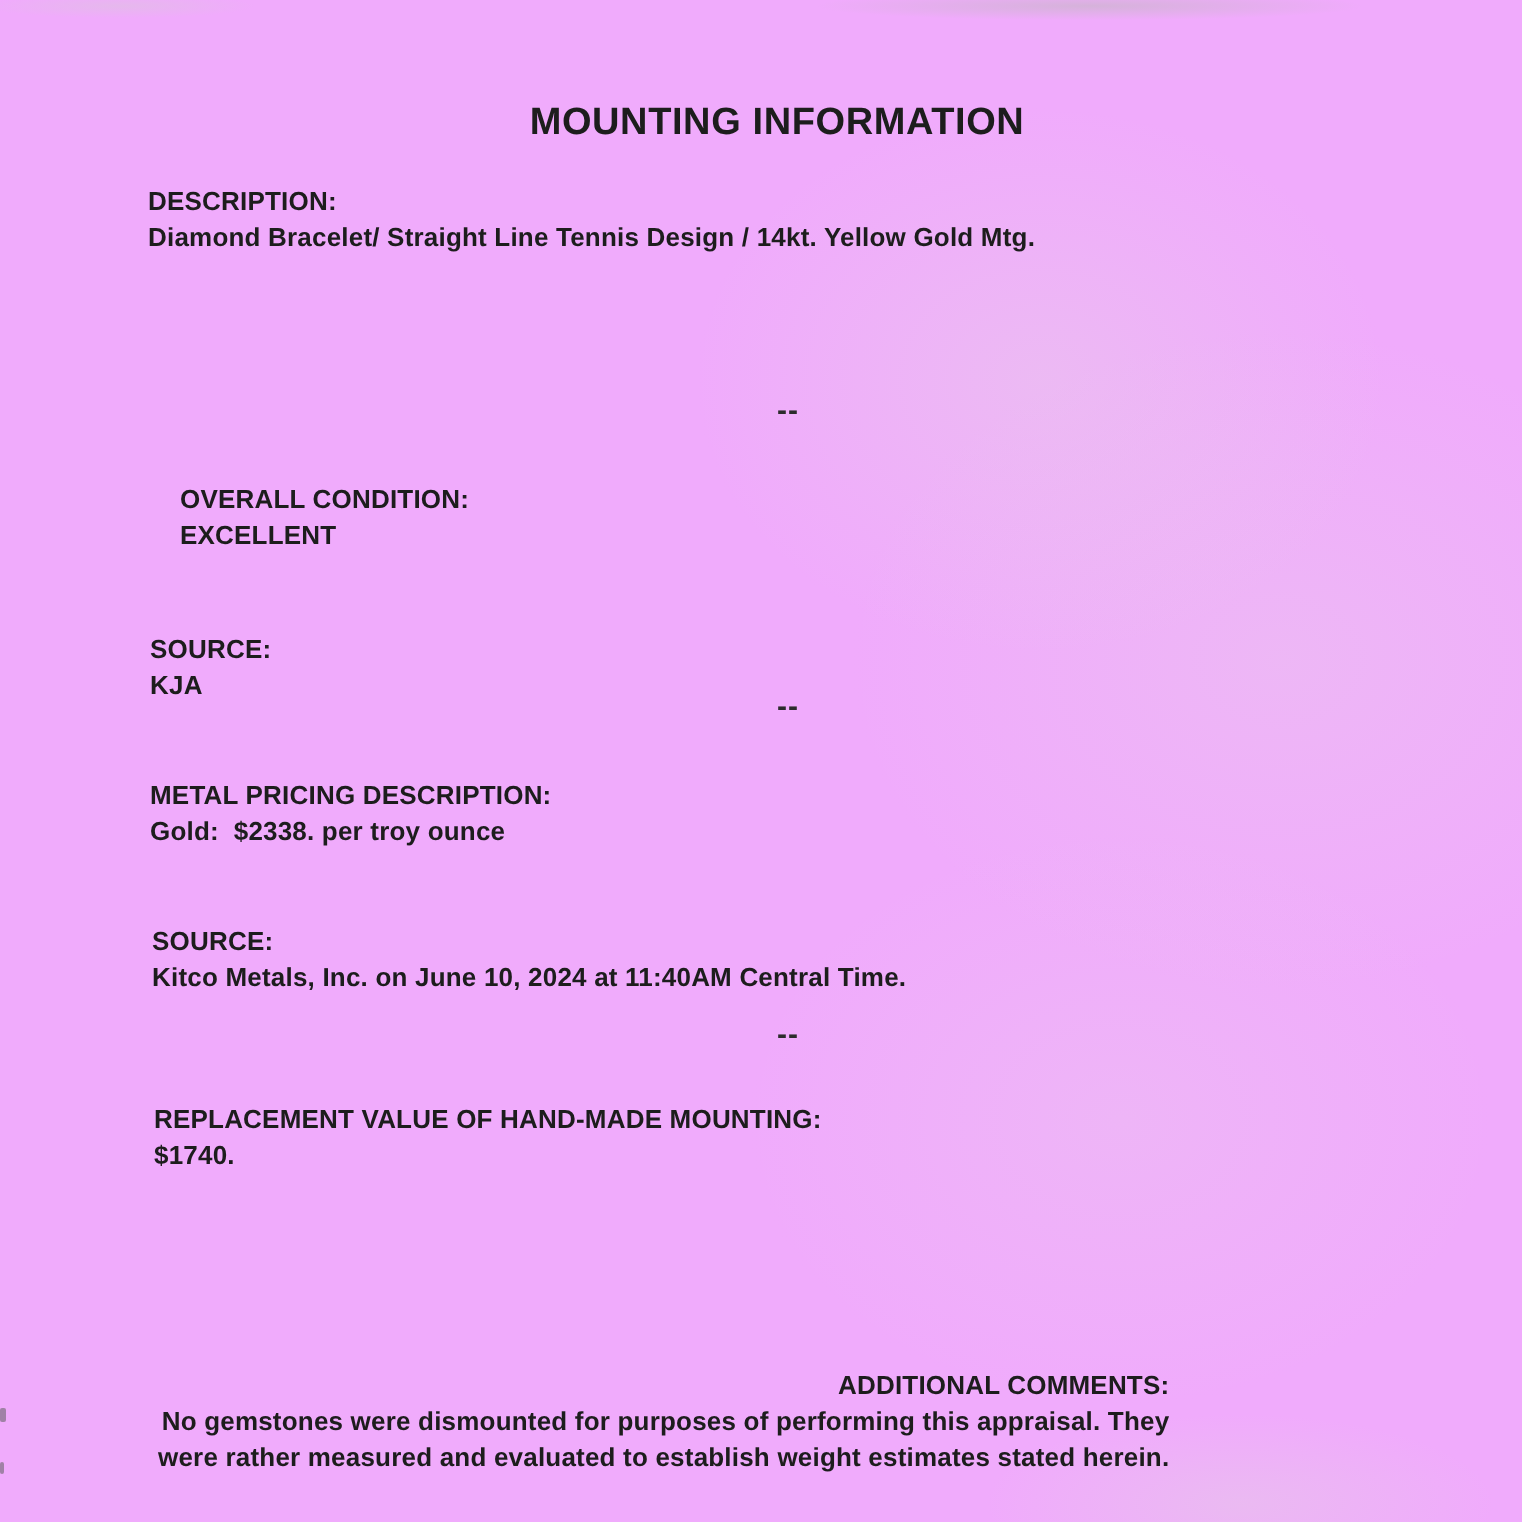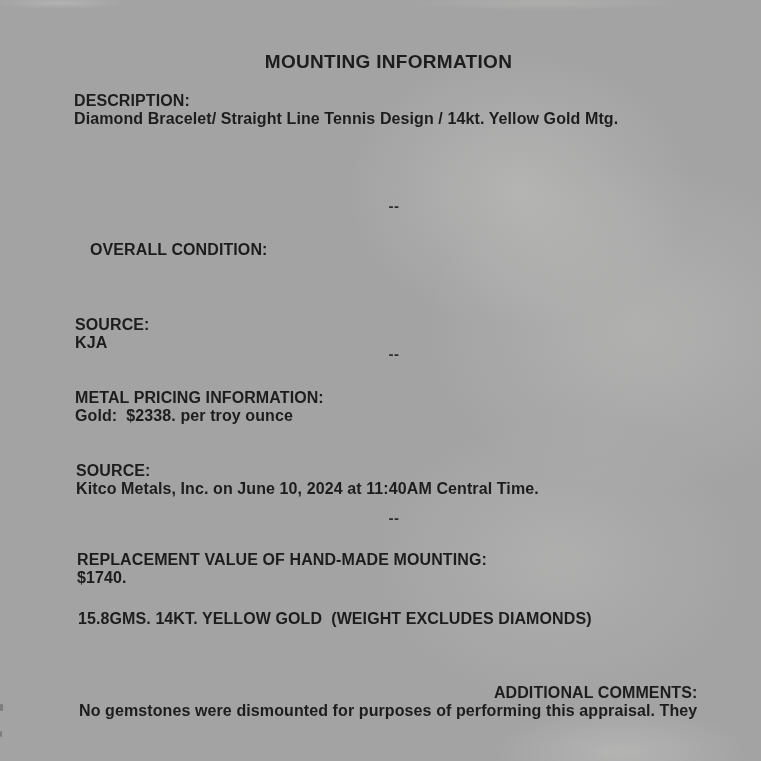--- a/index.html
+++ b/index.html
@@ -4,21 +4,21 @@
 <style>
   html, body {
     margin: 0;
     padding: 0;
     background: #ffffff;
   }
   .page {
     position: relative;
     width: 761px;
     height: 761px;
-    background: #a3a3a3;
+    background: #f0abfc;
     overflow: hidden;
     font-family: "Liberation Sans", sans-serif;
     font-weight: 700;
     color: #1d1d1d;
   }
   
   .page::before {
     content: "";
     position: absolute;
     inset: 0;
@@ -36,21 +36,21 @@
     top: 51px;
     left: 8px;
     width: 761px;
     text-align: center;
     font-size: 19px;
     letter-spacing: 0.3px;
     white-space: pre;
   }
   .sec { position: absolute; }
   .sec .label, .sec .line {
-    font-size: 16px;
+    font-size: 13px;
     line-height: 18px;
     white-space: pre;
     letter-spacing: 0.1px;
   }
   .dash {
     position: absolute;
     left: 374px;
     width: 40px;
     text-align: center;
     font-size: 15px;
@@ -92,51 +92,52 @@
   <div class="sec sec-description">
     <div class="label">DESCRIPTION:</div>
     <div class="line">Diamond Bracelet/ Straight Line Tennis Design / 14kt. Yellow Gold Mtg.</div>
   </div>
 
 
   <div class="dash dash-1">--</div>
 
   <div class="sec sec-overall-condition">
     <div class="label">OVERALL CONDITION:</div>
+    <div class="line">EXCELLENT</div>
   </div>
 
   <div class="sec sec-source-1">
     <div class="label">SOURCE:</div>
     <div class="line">KJA</div>
   </div>
 
   <div class="dash dash-2">--</div>
 
   <div class="sec sec-metal-pricing">
-    <div class="label">METAL PRICING INFORMATION:</div>
+    <div class="label">METAL PRICING DESCRIPTION:</div>
     <div class="line">Gold:  $2338. per troy ounce</div>
   </div>
 
   <div class="sec sec-source-2">
     <div class="label">SOURCE:</div>
     <div class="line">Kitco Metals, Inc. on June 10, 2024 at 11:40AM Central Time.</div>
   </div>
 
   <div class="dash dash-3">--</div>
 
   <div class="sec sec-replacement-value">
     <div class="label">REPLACEMENT VALUE OF HAND-MADE MOUNTING:</div>
     <div class="line">$1740.</div>
   </div>
 
   <div class="sec sec-mounting-weight">
-    <div class="line">15.8GMS. 14KT. YELLOW GOLD  (WEIGHT EXCLUDES DIAMONDS)</div>
   </div>
 
   <div class="sec sec-additional">
     <div class="label">ADDITIONAL COMMENTS:</div>
     <div class="line">No gemstones were dismounted for purposes of performing this appraisal. They</div>
+    <div class="line">were rather measured and evaluated to establish weight estimates stated herein.</div>
   </div>
 
   <div class="speck speck-1"></div>
   <div class="speck speck-2"></div>
 
 </div>
 
 </body></html>

